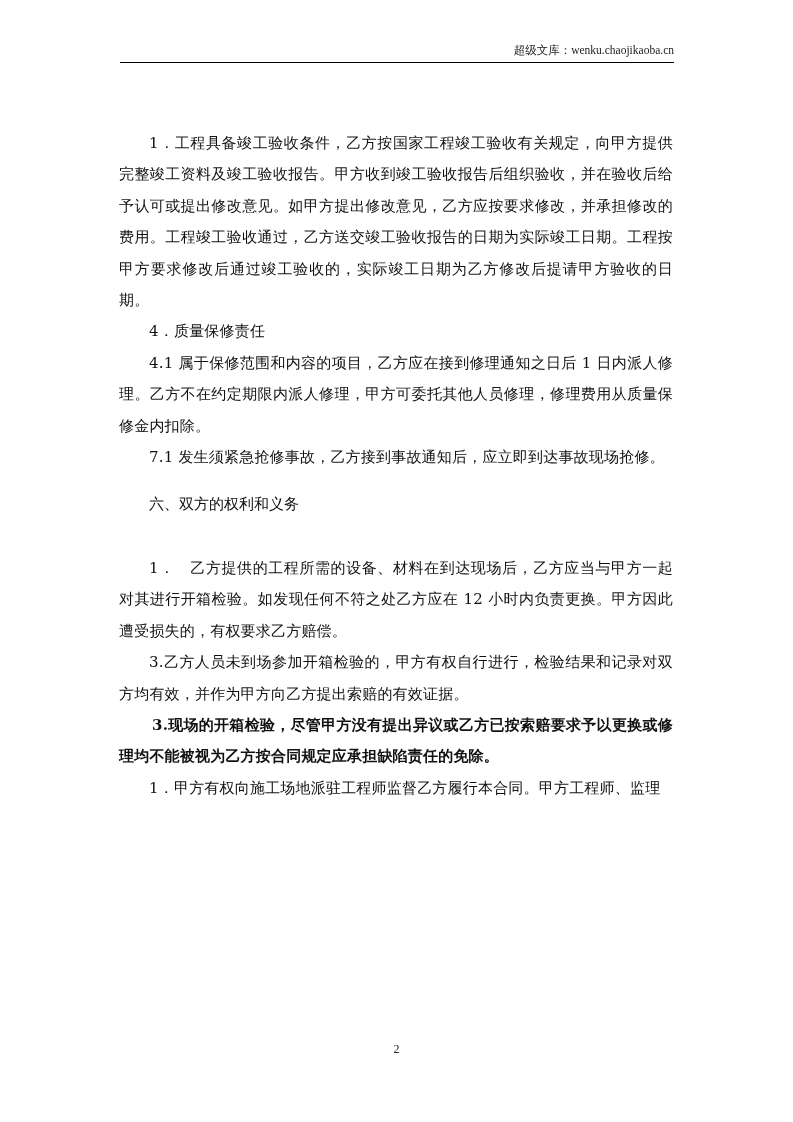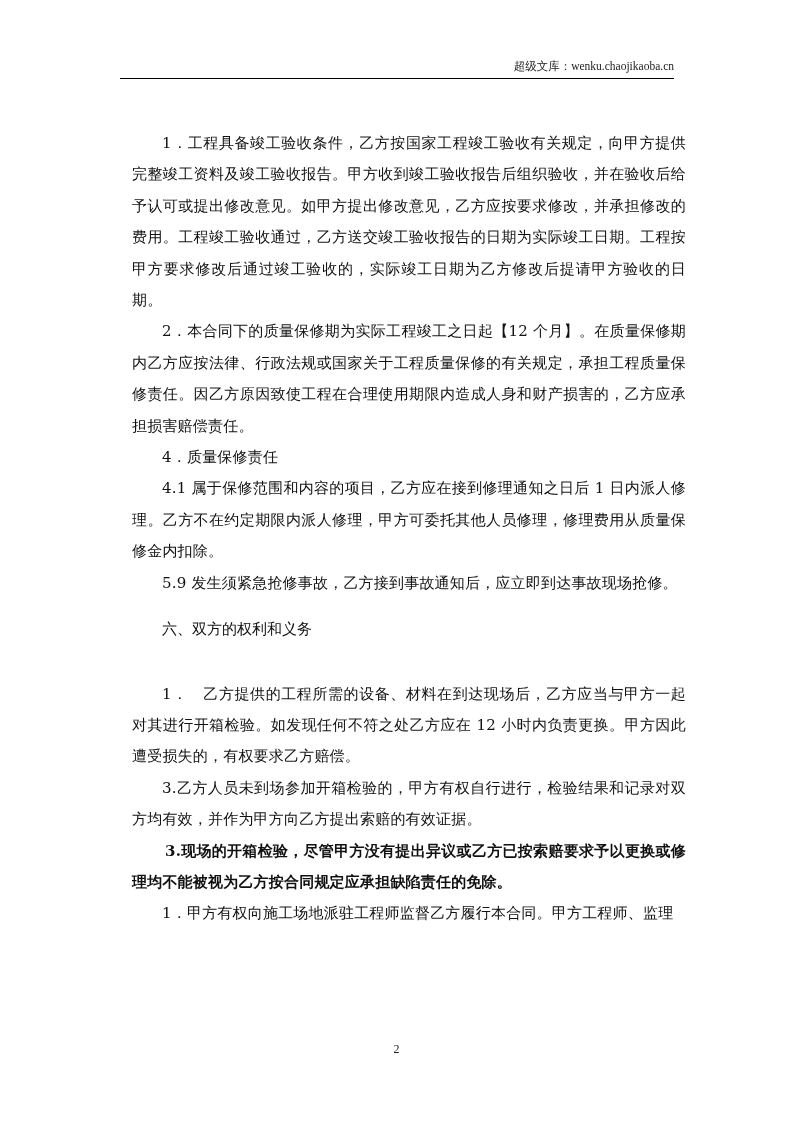--- a/index.html
+++ b/index.html
@@ -11,37 +11,37 @@
       width: 793px;
       height: 1122px;
       position: relative;
       overflow: hidden;
       font-family: "DejaVu Serif", "Liberation Serif", serif;
       color: #111111;
     }
     .page-header {
       position: absolute;
       left: 120px;
-      top: 56px;
+      top: 40px;
       width: 554px;
       height: 22px;
       border-bottom: 1.3px solid #000;
     }
     .header-text {
       position: absolute;
       right: 0;
       bottom: 4px;
       font-family: "Liberation Serif", "DejaVu Serif", serif;
       font-size: 11.5px;
       color: #222;
       white-space: nowrap;
     }
     .content {
       position: absolute;
-      left: 132px;
+      left: 119px;
       top: 128px;
       width: 554px;
     }
     .para {
       margin: 0;
       font-size: 15px;
       line-height: 31.4px;
       text-align: justify;
       text-indent: 2em;
       letter-spacing: 0.2px;
@@ -72,26 +72,25 @@
   </style>
 </head>
 <body>
 
 <div class="page-header">
   <span class="header-text">超级文库：wenku.chaojikaoba.cn</span>
 </div>
 
 <div class="content">
   <p class="para">1．工程具备竣工验收条件，乙方按国家工程竣工验收有关规定，向甲方提供完整竣工资料及竣工验收报告。甲方收到竣工验收报告后组织验收，并在验收后给予认可或提出修改意见。如甲方提出修改意见，乙方应按要求修改，并承担修改的费用。工程竣工验收通过，乙方送交竣工验收报告的日期为实际竣工日期。工程按甲方要求修改后通过竣工验收的，实际竣工日期为乙方修改后提请甲方验收的日期。</p>
-  <p class="para">2．本合同下的质量保修期为实际工程竣工之日起【12 个月】。在质量保修期内乙方应按法律、行政法规或国家关于工程质量保修的有关规定，承担工程质量保修责任。因乙方原因致使工程在合理使用期限内造成人身和财产损害的，乙方应承担损害赔偿责任。</p>
   <p class="para">4．质量保修责任</p>
   <p class="para">4.1 属于保修范围和内容的项目，乙方应在接到修理通知之日后 1 日内派人修理。乙方不在约定期限内派人修理，甲方可委托其他人员修理，修理费用从质量保修金内扣除。</p>
-  <p class="para">5.9 发生须紧急抢修事故，乙方接到事故通知后，应立即到达事故现场抢修。</p>
+  <p class="para">7.1 发生须紧急抢修事故，乙方接到事故通知后，应立即到达事故现场抢修。</p>
 
-  <h2 class="section-title" style="font-weight:normal;font-family:Liberation Mono, monospace;">六、双方的权利和义务</h2>
+  <h2 class="section-title" style="font-weight:normal;">六、双方的权利和义务</h2>
 
   <p class="para">1．　乙方提供的工程所需的设备、材料在到达现场后，乙方应当与甲方一起对其进行开箱检验。如发现任何不符之处乙方应在 12 小时内负责更换。甲方因此遭受损失的，有权要求乙方赔偿。</p>
   <p class="para">3.乙方人员未到场参加开箱检验的，甲方有权自行进行，检验结果和记录对双方均有效，并作为甲方向乙方提出索赔的有效证据。</p>
   <p class="para indent-extra">3.现场的开箱检验，尽管甲方没有提出异议或乙方已按索赔要求予以更换或修理均不能被视为乙方按合同规定应承担缺陷责任的免除。</p>
   <p class="para">1．甲方有权向施工场地派驻工程师监督乙方履行本合同。甲方工程师、监理</p>
 </div>
 
 <div class="page-number">2</div>
 
 </body></html>

